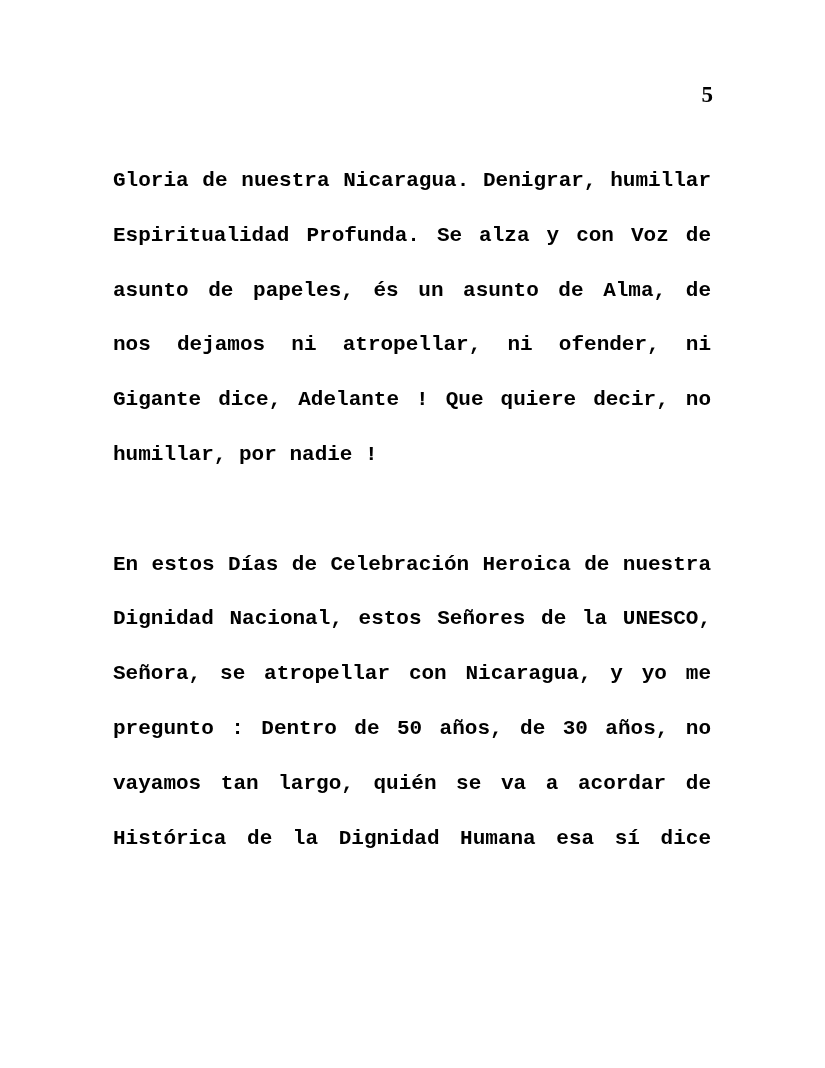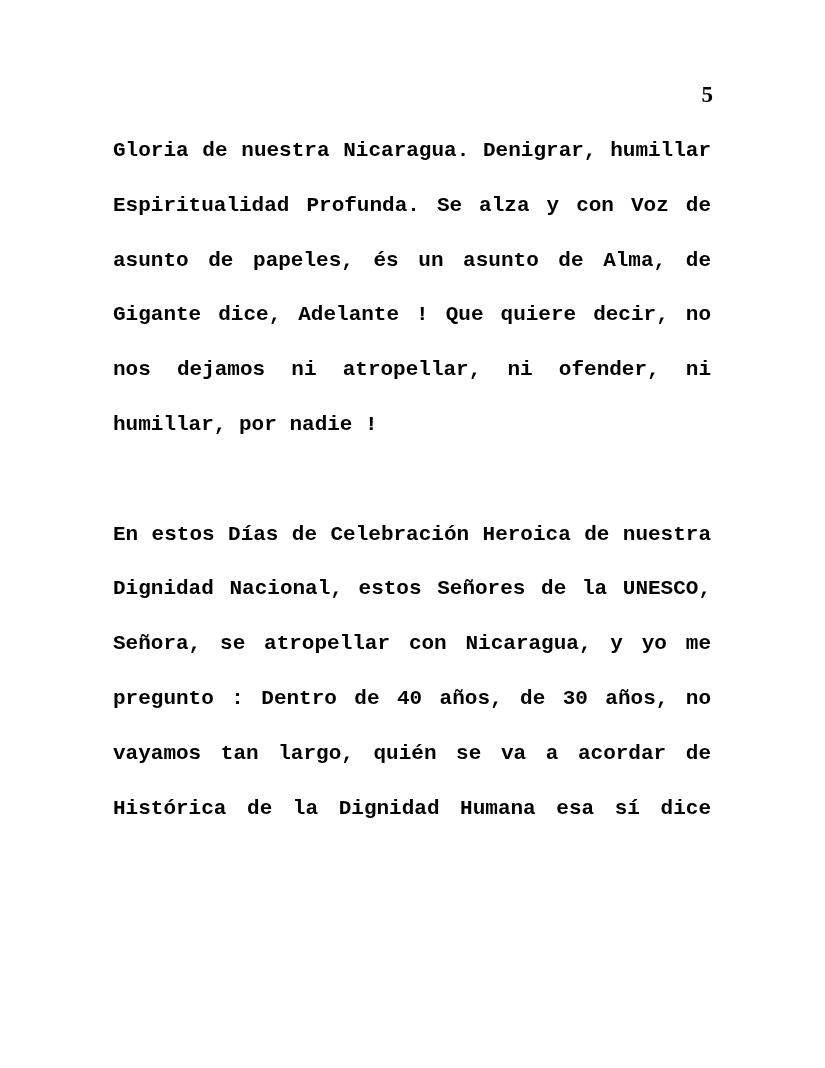--- a/index.html
+++ b/index.html
@@ -21,21 +21,21 @@
     font-family: "Liberation Serif", serif;
     font-weight: 700;
     font-size: 23px;
     line-height: 24px;
     color: #000000;
   }
   .body-text {
     position: absolute;
     left: 113px;
     right: 114px;
-    top: 124px;
+    top: 154px;
   }
   .line {
     font-family: "Liberation Mono", "DejaVu Sans Mono", monospace;
     font-weight: 700;
     font-size: 21px;
     line-height: 54.8px;
     color: #000000;
     text-justify: inter-word;
   }
   .line.justify {
@@ -56,28 +56,28 @@
 <div class="sheet">
 
   <div class="pagenum">5</div>
 
   <div class="body-text">
 
     <div class="paragraph">
       <div class="line justify">Gloria de nuestra Nicaragua. Denigrar, humillar</div>
       <div class="line justify">Espiritualidad Profunda. Se alza y con Voz de</div>
       <div class="line justify">asunto de papeles, és un asunto de Alma, de</div>
+      <div class="line justify">nos dejamos ni atropellar, ni ofender, ni</div>
       <div class="line justify">Gigante dice, Adelante ! Que quiere decir, no</div>
-      <div class="line justify">nos dejamos ni atropellar, ni ofender, ni</div>
       <div class="line left">humillar, por nadie !</div>
     </div>
 
     <div class="paragraph para2">
       <div class="line justify">En estos Días de Celebración Heroica de nuestra</div>
       <div class="line justify">Dignidad Nacional, estos Señores de la UNESCO,</div>
       <div class="line justify">Señora, se atropellar con Nicaragua, y yo me</div>
-      <div class="line justify">pregunto : Dentro de 40 años, de 30 años, no</div>
+      <div class="line justify">pregunto : Dentro de 50 años, de 30 años, no</div>
       <div class="line justify">vayamos tan largo, quién se va a acordar de</div>
       <div class="line justify">Histórica de la Dignidad Humana esa sí dice</div>
     </div>
 
   </div>
 </div>
 
 </body></html>

